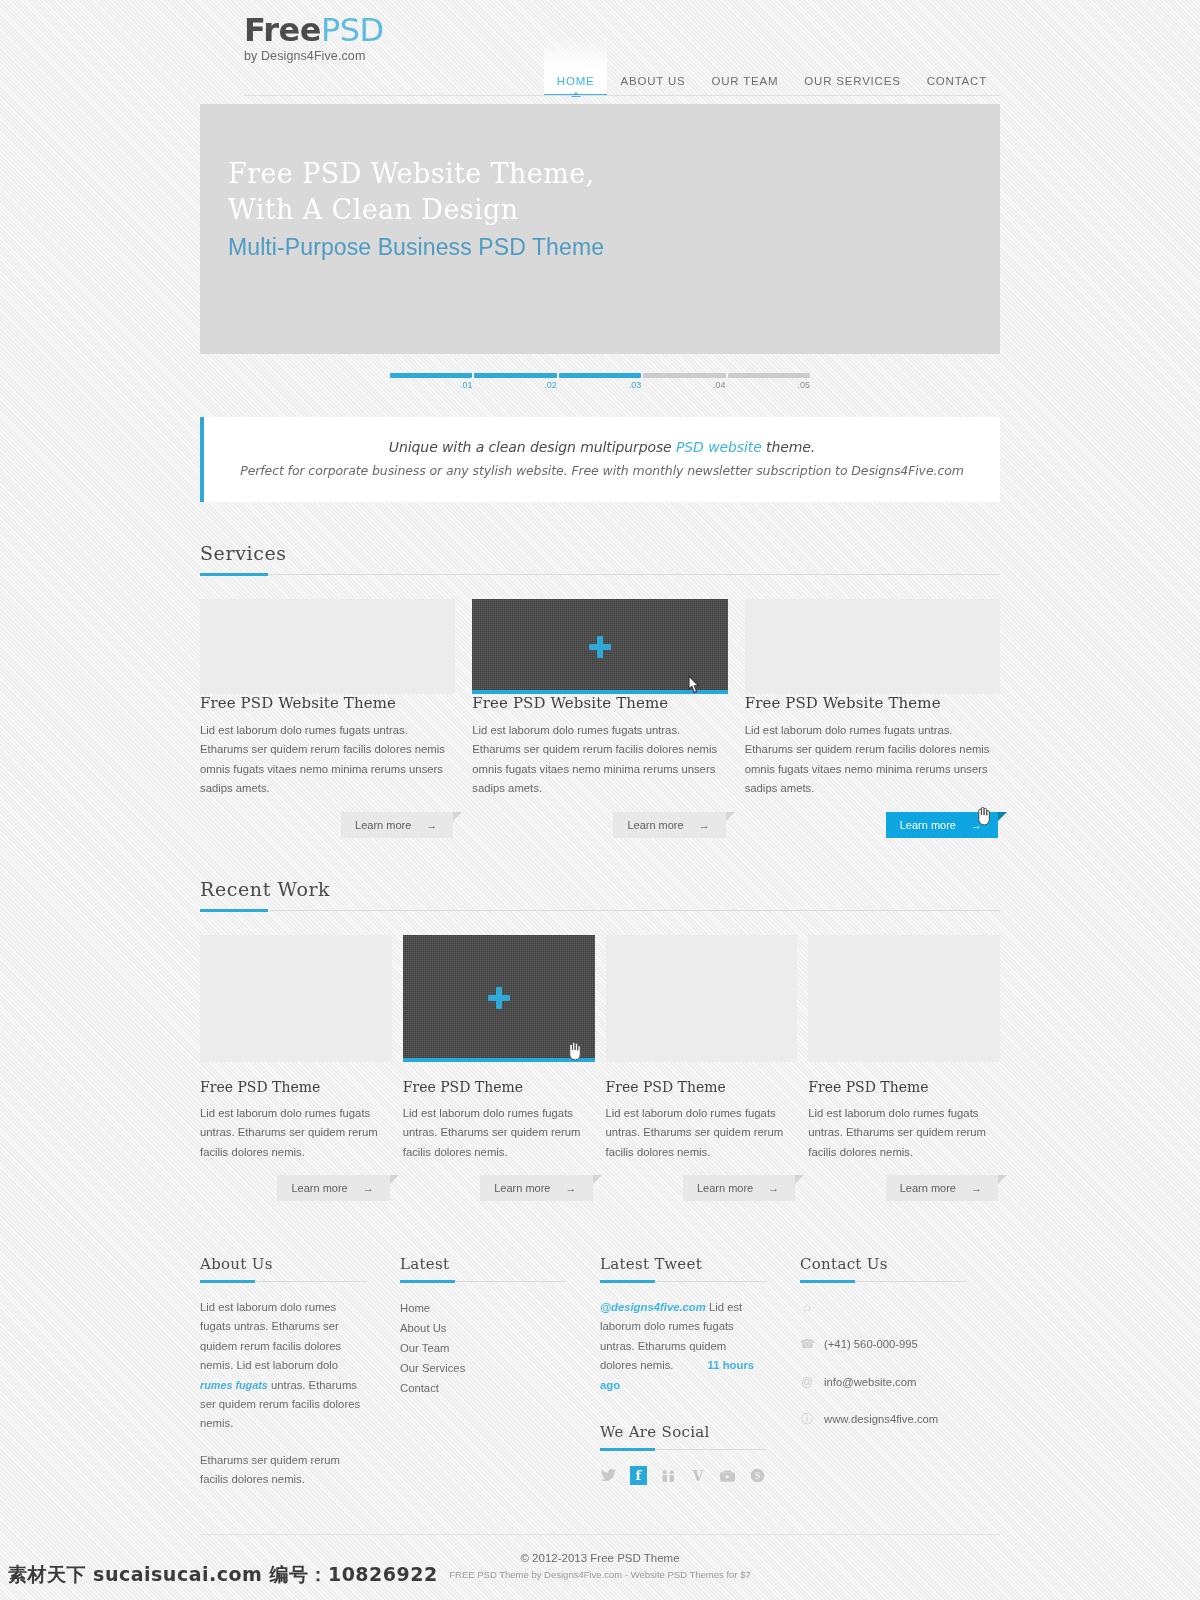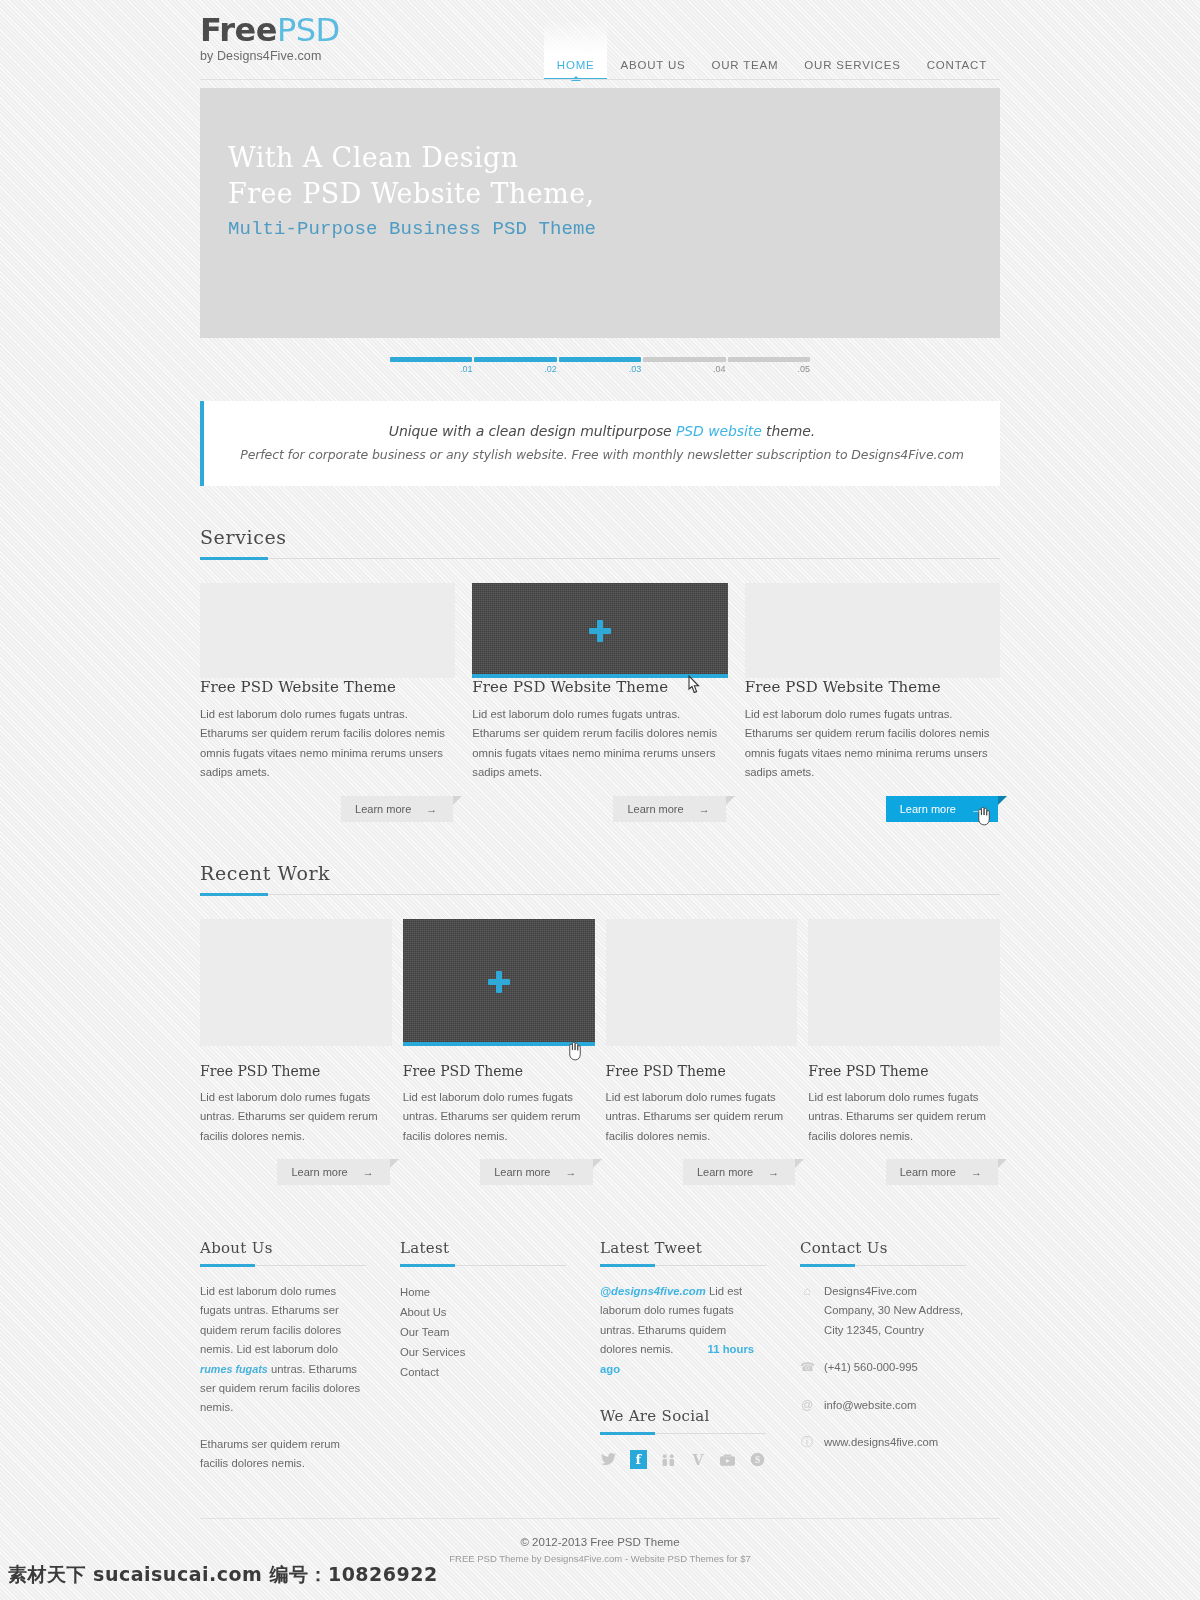--- a/index.html
+++ b/index.html
@@ -17,22 +17,23 @@
   }
 
   .page {
     width: 800px;
     margin: 0 auto;
     position: relative;
   }
 
   
   .header {
-    height: 80px;
-    position: relative;
+    height: 96px;
+    position: relative;
+    margin-left: 44px;
   }
   .logo-block {
     position: absolute;
     left: 0;
     top: 14px;
   }
   .logo-main {
     font-family: "DejaVu Sans", sans-serif;
     font-size: 32px;
     font-weight: bold;
@@ -103,25 +104,24 @@
   }
   .hero-title {
     font-family: "DejaVu Serif", serif;
     font-size: 27px;
     color: #ffffff;
     line-height: 1.33;
     font-weight: normal;
     letter-spacing: 0.4px;
   }
   .hero-sub {
-    font-size: 19px;
+    font-size: 23px;
     color: #4e9cc4;
     margin-top: 6px;
     letter-spacing: 0.1px;
-    font-family: Liberation Mono, monospace;
   }
   .hero-body {
     font-size: 11.5px;
     color: #4f4f4f;
     line-height: 1.62;
     margin-top: 22px;
     max-width: 330px;
   }
 
   
@@ -479,22 +479,22 @@
       <div class="nav-item">ABOUT US</div>
       <div class="nav-item">OUR TEAM</div>
       <div class="nav-item">OUR SERVICES</div>
       <div class="nav-item">CONTACT</div>
     </div>
     <div class="header-rule"></div>
   </div>
 
   <div class="hero">
     <div class="hero-title">
+      <div>Free PSD Website Theme,</div>
       <div>With A Clean Design</div>
-      <div>Free PSD Website Theme,</div>
     </div>
     <div class="hero-sub">Multi-Purpose Business PSD Theme</div>
   </div>
 
   <div class="slider-nav">
     <div class="slider-seg on">
       <div class="slider-bar"></div>
       <div class="slider-label">.01</div>
     </div>
     <div class="slider-seg on">
@@ -699,21 +699,20 @@
       </div>
     </div>
 
     <div class="fcol">
       <div class="fcol-head">
         <div class="fcol-title">Contact Us</div>
         <div class="fcol-rule"></div>
       </div>
       <div class="contact-row">
         <div class="contact-ico">⌂</div>
-        <div>Designs4Five.com Company, 30 New Address, City 12345, Country</div>
       </div>
       <div class="contact-row">
         <div class="contact-ico">☎</div>
         <div>(+41) 560-000-995</div>
       </div>
       <div class="contact-row">
         <div class="contact-ico">@</div>
         <div>info@website.com</div>
       </div>
       <div class="contact-row">

